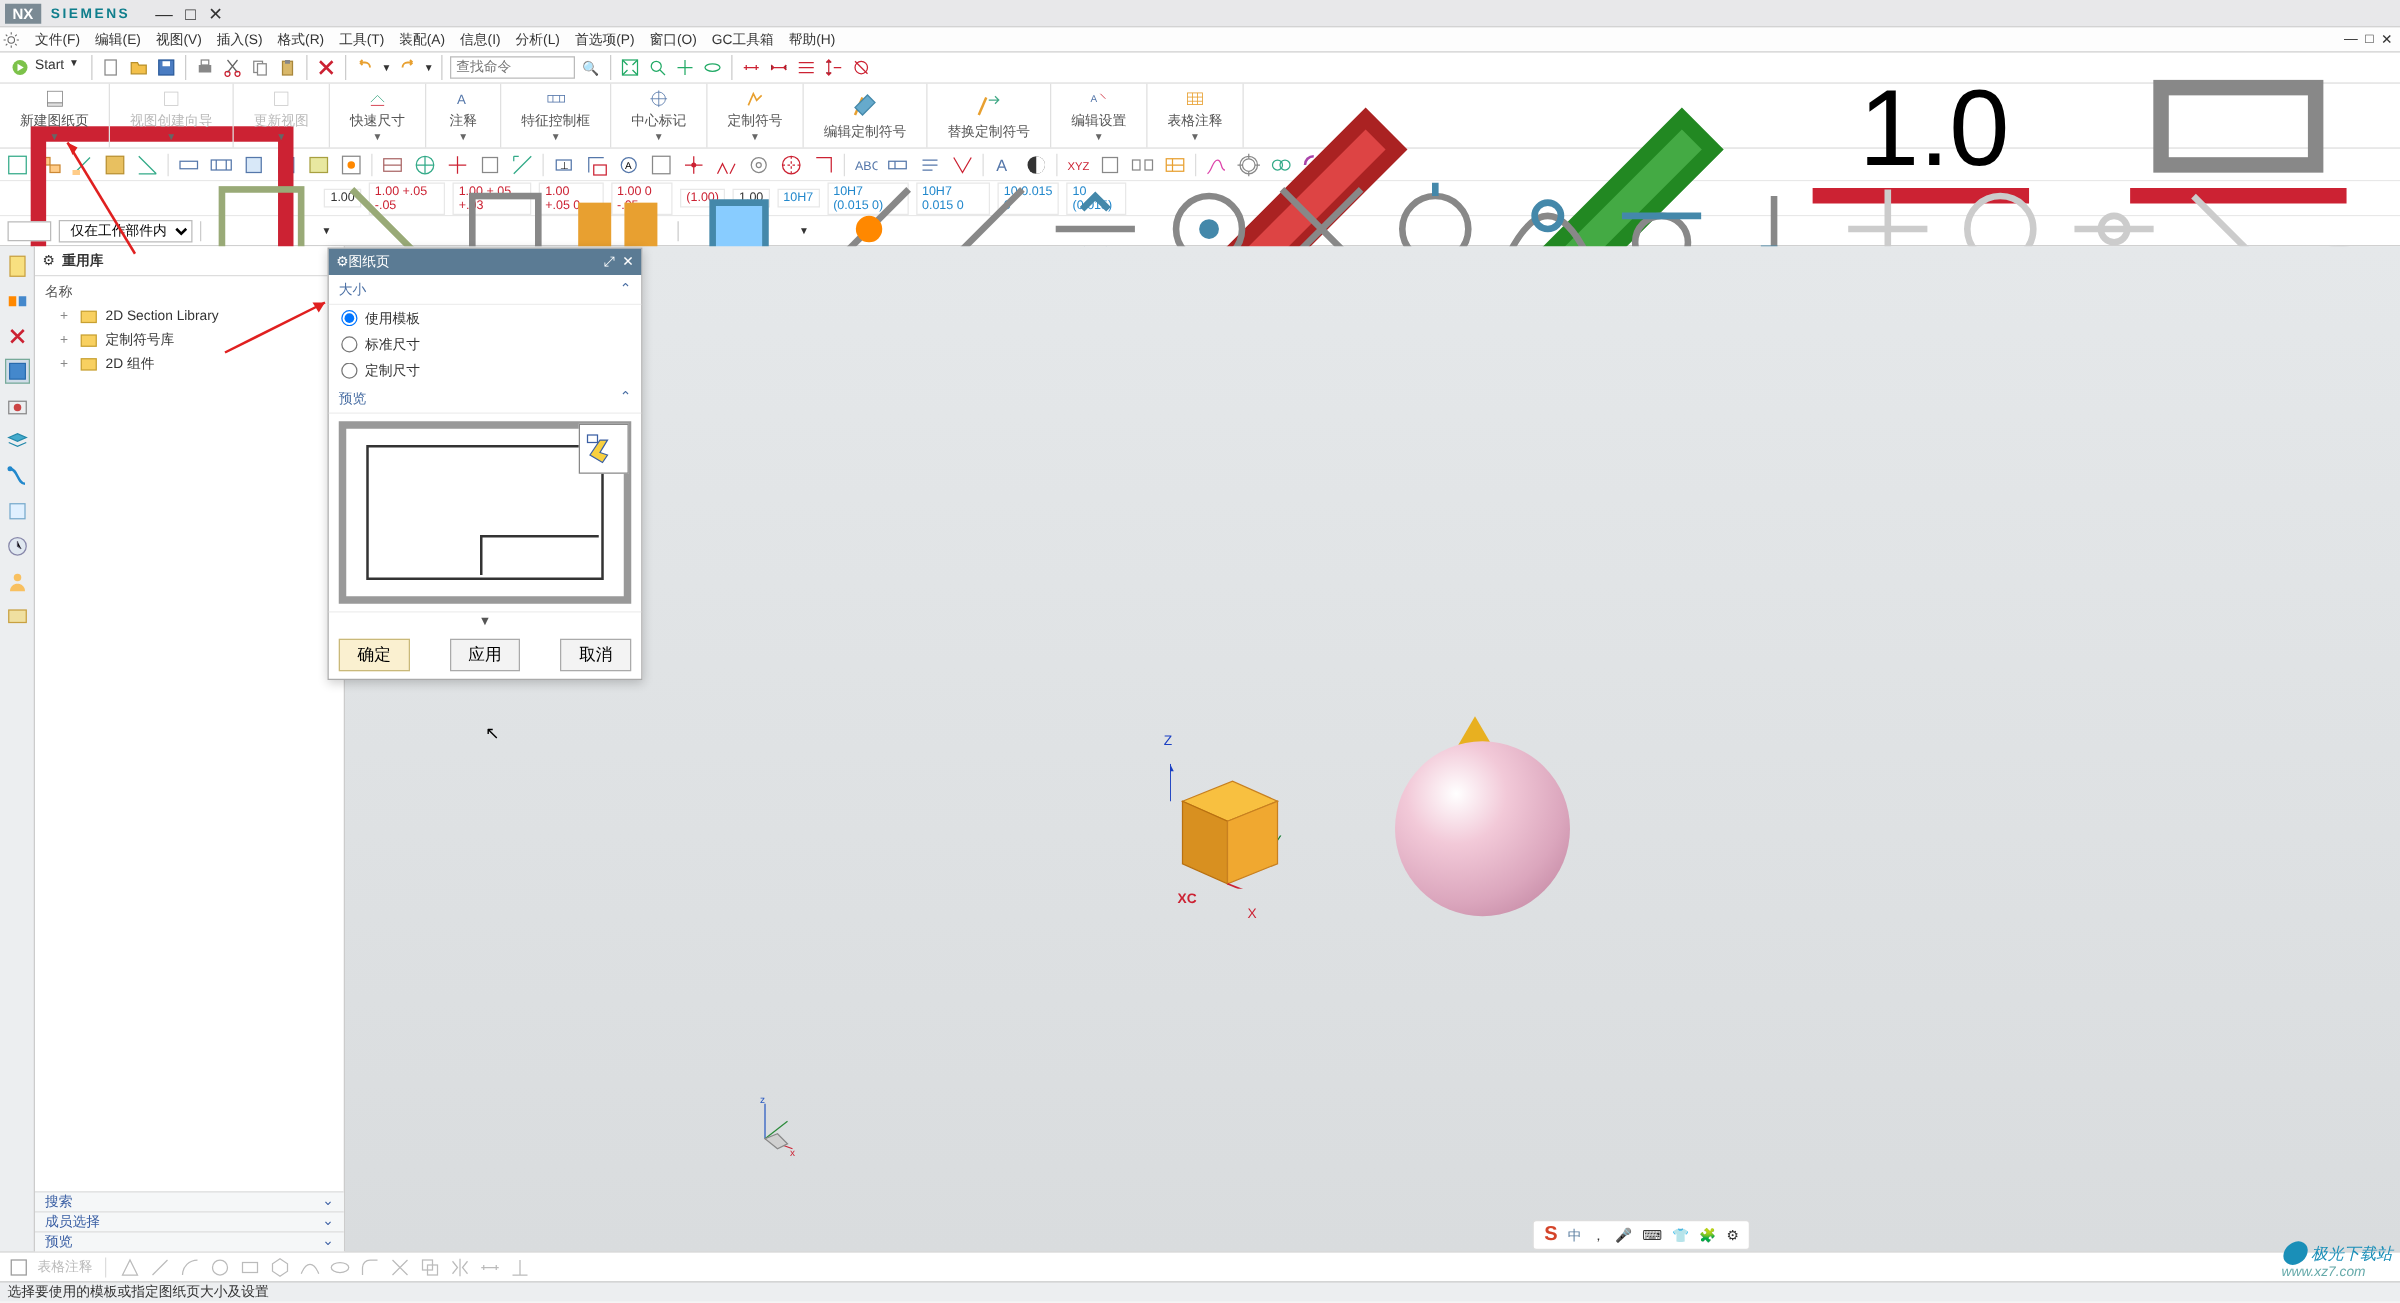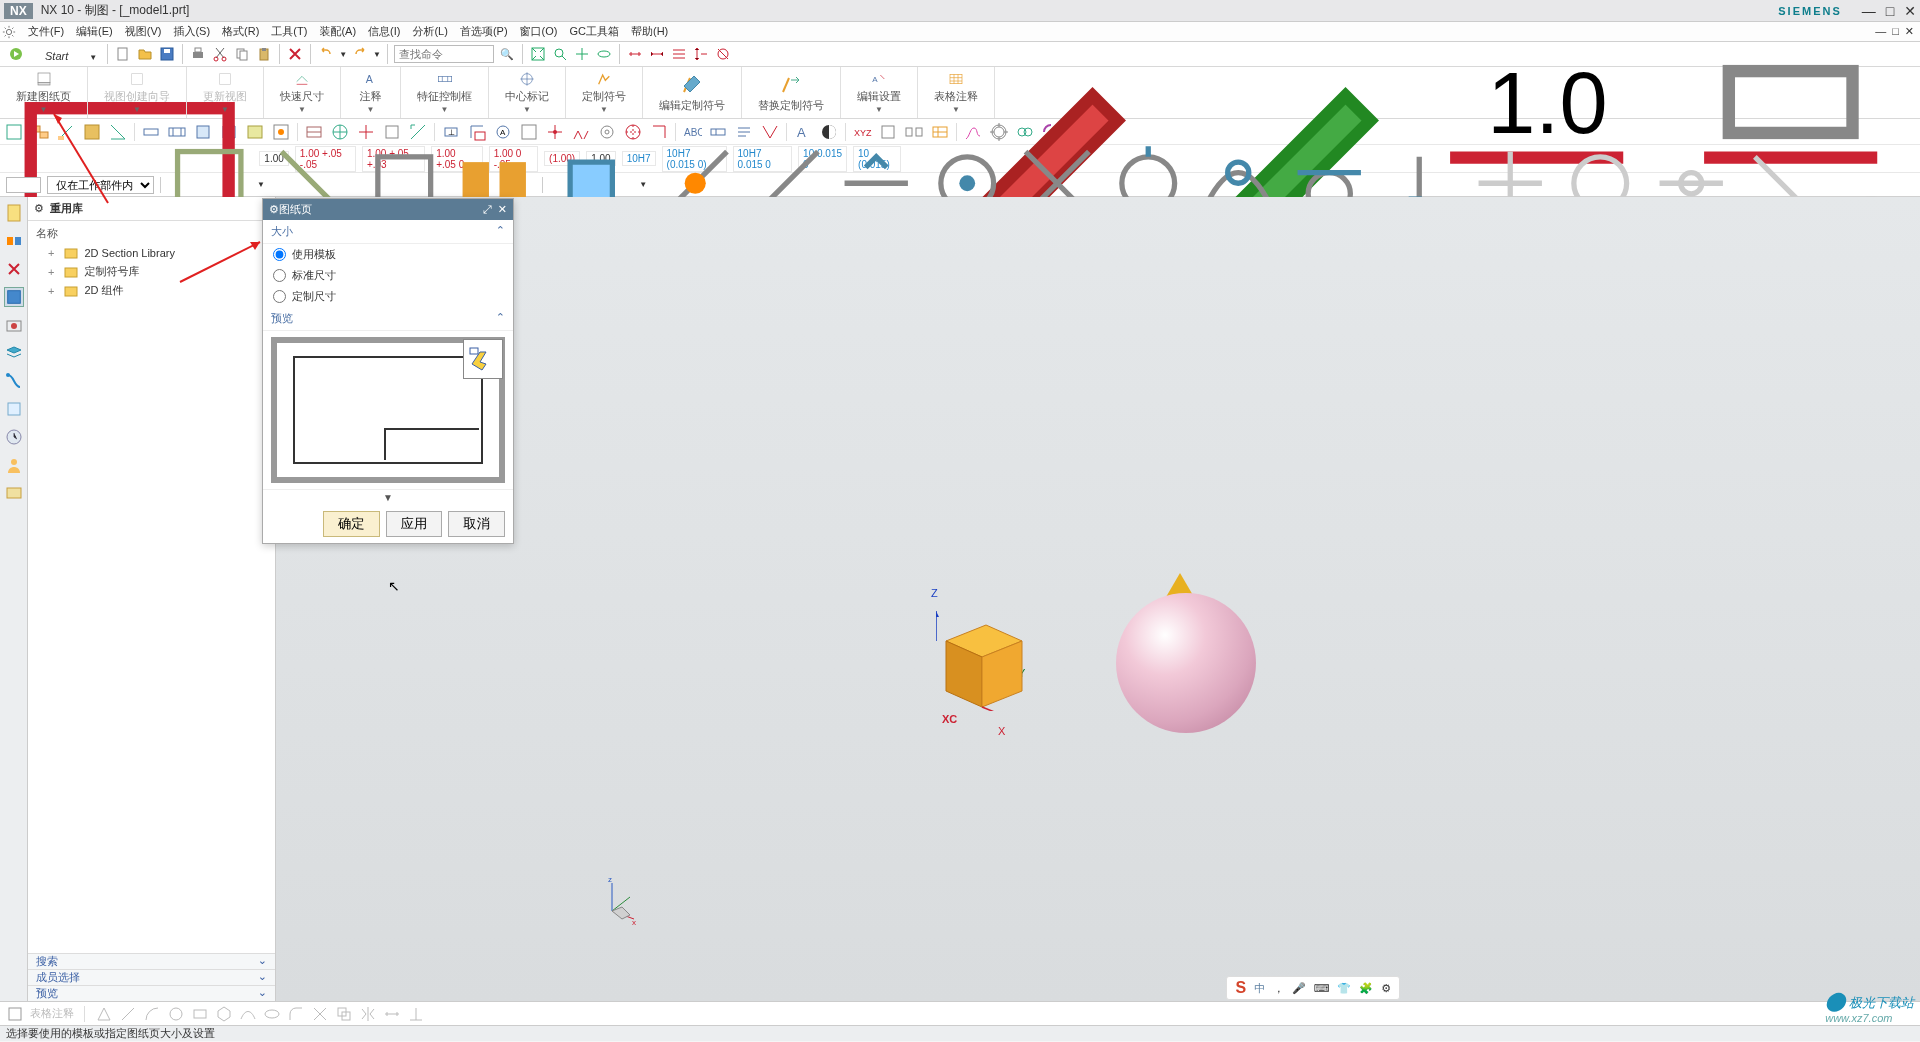--- a/index.html
+++ b/index.html
@@ -16,21 +16,21 @@
 
 .menubar { height: 20px; background: #fdfdfd; display: flex; align-items: center; padding: 0 2px; border-bottom: 1px solid #d0d0d0; position: relative; }
 .menubar .gear { width: 14px; height: 14px; margin-right: 6px; }
 .menubar .item { padding: 2px 6px; cursor: pointer; text-decoration: underline; text-decoration-color: transparent; }
 .menubar .right-controls { position: absolute; right: 6px; display: flex; gap: 6px; }
 
 
 .toolbar { background: #fff; border-bottom: 1px solid #d8d8d8; display: flex; align-items: center; padding: 2px 4px; gap: 4px; }
 .toolbar .icon { width: 18px; height: 18px; display: inline-flex; align-items: center; justify-content: center; border: 1px solid transparent; }
 .toolbar .sep { width: 1px; height: 20px; background: #ccc; margin: 0 2px; }
-.start-btn { display: flex; align-items: flex-end; gap: 21px; padding: 2px 4px; font-style: italic; }
+.start-btn { display: flex; align-items: flex-start; gap: 4px; padding: 2px 4px; }
 .search-cmd { border: 1px solid #bbb; padding: 2px 4px; width: 100px; font-size: 11px; background: #fff; }
 
 
 .ribbon { background: #fff; display: flex; border-bottom: 1px solid #d8d8d8; height: 52px; }
 .ribbon-group { display: flex; flex-direction: column; align-items: center; justify-content: center; padding: 4px 16px; border-right: 1px solid #e0e0e0; min-width: 60px; position: relative; }
 .ribbon-group .ricon { width: 24px; height: 24px; margin-bottom: 2px; }
 .ribbon-group .label { font-size: 11px; color: #555; text-align: center; }
 .ribbon-group.disabled .label { color: #bbb; }
 .ribbon-group .dd { font-size: 8px; color: #666; margin-top: 1px; }
 
@@ -73,21 +73,21 @@
 .radio-row { display: flex; align-items: center; gap: 6px; padding: 3px 10px; }
 .radio-row input { margin: 0; }
 .listbox { border: 1px solid #aaa; margin: 2px 6px; height: 56px; overflow-y: scroll; }
 .listbox .opt { padding: 1px 4px; font-size: 11px; }
 .listbox .opt.selected { background: #2a6fd0; color: #fff; }
 .preview-box { margin: 6px 8px; border: 6px solid #999; height: 146px; background: #fff; position: relative; display: flex; align-items: center; justify-content: center; }
 .preview-inner { border: 2px solid #333; width: 86%; height: 80%; position: relative; }
 .preview-inner::after { content: ""; position: absolute; right: 2px; bottom: 2px; width: 50%; height: 30px; border: 2px solid #333; border-bottom: none; border-right: none; }
 .preview-corner { position: absolute; top: -4px; right: -4px; width: 40px; height: 40px; background: #fff; border: 1px solid #888; display: flex; align-items: center; justify-content: center; }
 .dlg-collapse { text-align: center; font-size: 10px; color: #555; padding: 2px; border-top: 1px solid #eee; }
-.dlg-buttons { display: flex; justify-content: flex-end; gap: 6px; padding: 6px 8px; }
+.dlg-buttons { display: flex; justify-content: space-between; gap: 6px; padding: 6px 8px; }
 .dlg-buttons button { padding: 3px 14px; border: 1px solid #aaa; background: #f3f3f3; cursor: pointer; }
 .dlg-buttons button.primary { border: 1px solid #c9b97a; background: #faf0d0; }
 
 
 .canvas { flex: 1; background: linear-gradient(#e5e8ea, #d9dcde); position: relative; }
 .axis-z { position: absolute; left: 655px; top: 390px; color: #1a3fc2; font-size: 11px; }
 .axis-y { position: absolute; left: 742px; top: 470px; color: #0a7a2a; font-size: 11px; }
 .axis-xc { position: absolute; left: 666px; top: 516px; color: #c23; font-size: 11px; font-weight: bold; }
 .axis-x { position: absolute; left: 722px; top: 528px; color: #c23; font-size: 11px; }
 .cube { position: absolute; left: 660px; top: 414px; width: 90px; height: 100px; }
@@ -127,21 +127,20 @@
 
 
 .combo { color: #aaa; width: 100px; }
 
 </style>
 </head>
 <body>
 
 <div class="titlebar">
   <span class="nx-logo">NX</span>
-  <span class="title">NX 10 - 制图 - [_model1.prt]</span>
   <span class="brand">SIEMENS</span>
   <div class="win-btns">
     <span>—</span>
     <span>□</span>
     <span>✕</span>
   </div>
 </div>
 
 <div class="menubar">
   <svg class="gear" viewBox="0 0 16 16">

